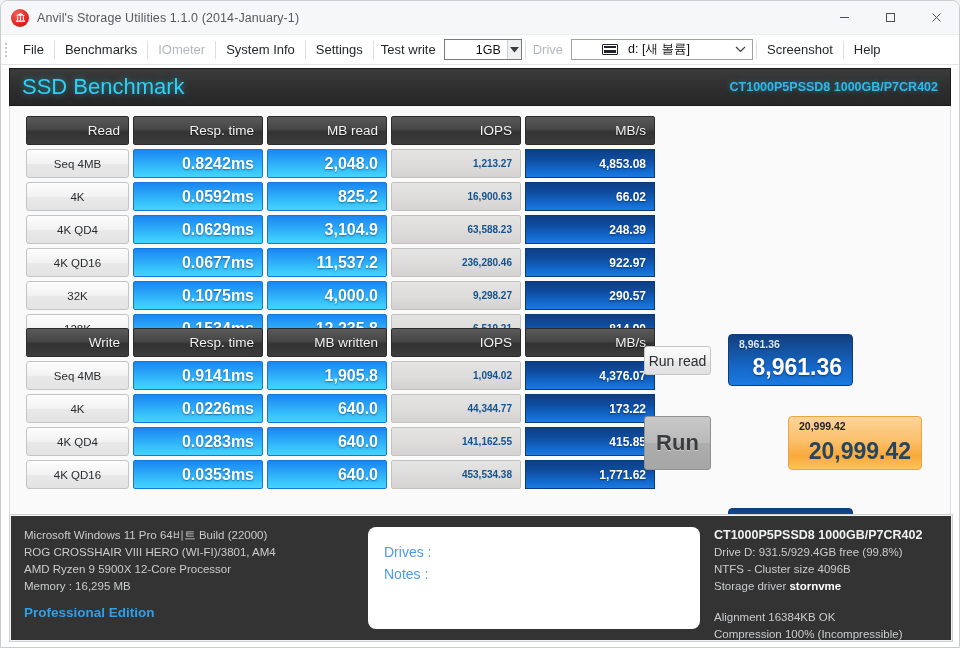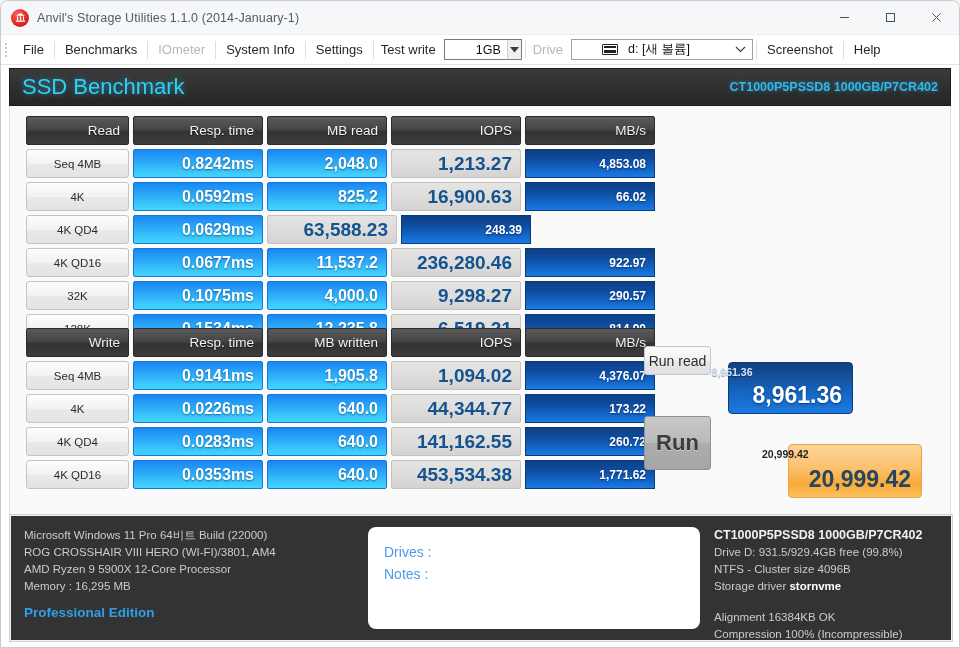--- a/index.html
+++ b/index.html
@@ -149,21 +149,21 @@
 
   .v-resp, .v-mb {
     background:linear-gradient(to bottom,#1a86f2 0%,#2aa6f8 40%,#38c4fb 75%,#45d4fc 100%);
     border:1px solid #1478d8; border-radius:2px;
     color:#ffffff; font-size:16px; font-weight:bold;
     text-shadow:0 1px 2px rgba(0,40,90,.55);
   }
   .v-iops {
     background:linear-gradient(to bottom,#e4e4e2 0%,#dedddb 50%,#d4d3d1 100%);
     border:1px solid #c3c2c0; border-radius:2px;
-    color:#14538f; font-size:19px; font-weight:bold;
+    color:#14538f; font-size:10px; font-weight:bold;
   }
   .v-mbs {
     background:linear-gradient(to bottom,#0d3f86 0%,#0f4c9e 35%,#1265c6 70%,#1a7ae4 100%);
     border:1px solid #0b3a78; border-radius:0;
     color:#ffffff; font-size:12px; font-weight:bold;
     text-shadow:0 1px 2px rgba(0,20,60,.6);
   }
 
   
   .runbtn {
@@ -178,21 +178,21 @@
   #run-btn {
     left:634px; top:310px; width:67px; height:54px;
     font-size:22px; font-weight:bold; color:#3a3d40;
     background:linear-gradient(to bottom,#c9c9c9 0%,#b9b9b9 50%,#adadad 51%,#a6a6a6 100%);
     border:1px solid #8e9194;
     text-shadow:0 1px 0 rgba(255,255,255,.4);
   }
 
   .scorebox {
     position:absolute; border-radius:4px; padding:3px 10px 5px 10px;
-    display:flex; flex-direction:row; align-items:flex-end; justify-content:flex-end;margin-top:28px;
+    display:flex; flex-direction:column; align-items:flex-end; justify-content:space-between;
   }
   .scorebox .small { font-size:10.5px; font-weight:bold; align-self:flex-start; line-height:12px; }
   .scorebox .big   { font-size:23px; font-weight:bold; line-height:26px; }
 
   .scorebox.blue {
     background:linear-gradient(to bottom,#123f7e 0%,#14529f 30%,#1668c9 65%,#1a7ae0 100%);
     border:1px solid #0e3d7a;
   }
   .scorebox.blue .small { color:#d7e8fb; text-shadow:0 1px 1px rgba(0,0,0,.4); }
   .scorebox.blue .big   { color:#ffffff; text-shadow:0 1px 2px rgba(0,20,60,.6); }
@@ -340,20 +340,21 @@
         <div class="trow">
           <div class="cell rowbtn c-label">4K</div>
           <div class="cell v-resp c-resp">0.0592ms</div>
           <div class="cell v-mb c-mb">825.2</div>
           <div class="cell v-iops c-iops">16,900.63</div>
           <div class="cell v-mbs c-mbs">66.02</div>
         </div>
         <div class="trow">
           <div class="cell rowbtn c-label">4K QD4</div>
           <div class="cell v-resp c-resp">0.0629ms</div>
+          <div class="cell v-mb c-mb">3,104.9</div>
           <div class="cell v-iops c-iops">63,588.23</div>
           <div class="cell v-mbs c-mbs">248.39</div>
         </div>
         <div class="trow">
           <div class="cell rowbtn c-label">4K QD16</div>
           <div class="cell v-resp c-resp">0.0677ms</div>
           <div class="cell v-mb c-mb">11,537.2</div>
           <div class="cell v-iops c-iops">236,280.46</div>
           <div class="cell v-mbs c-mbs">922.97</div>
         </div>
@@ -393,21 +394,21 @@
           <div class="cell v-resp c-resp">0.0226ms</div>
           <div class="cell v-mb c-mb">640.0</div>
           <div class="cell v-iops c-iops">44,344.77</div>
           <div class="cell v-mbs c-mbs">173.22</div>
         </div>
         <div class="trow">
           <div class="cell rowbtn c-label">4K QD4</div>
           <div class="cell v-resp c-resp">0.0283ms</div>
           <div class="cell v-mb c-mb">640.0</div>
           <div class="cell v-iops c-iops">141,162.55</div>
-          <div class="cell v-mbs c-mbs">260.72</div>
+          <div class="cell v-mbs c-mbs">415.85</div>
         </div>
         <div class="trow">
           <div class="cell rowbtn c-label">4K QD16</div>
           <div class="cell v-resp c-resp">0.0353ms</div>
           <div class="cell v-mb c-mb">640.0</div>
           <div class="cell v-iops c-iops">453,534.38</div>
           <div class="cell v-mbs c-mbs">1,771.62</div>
         </div>
       </div>
 

